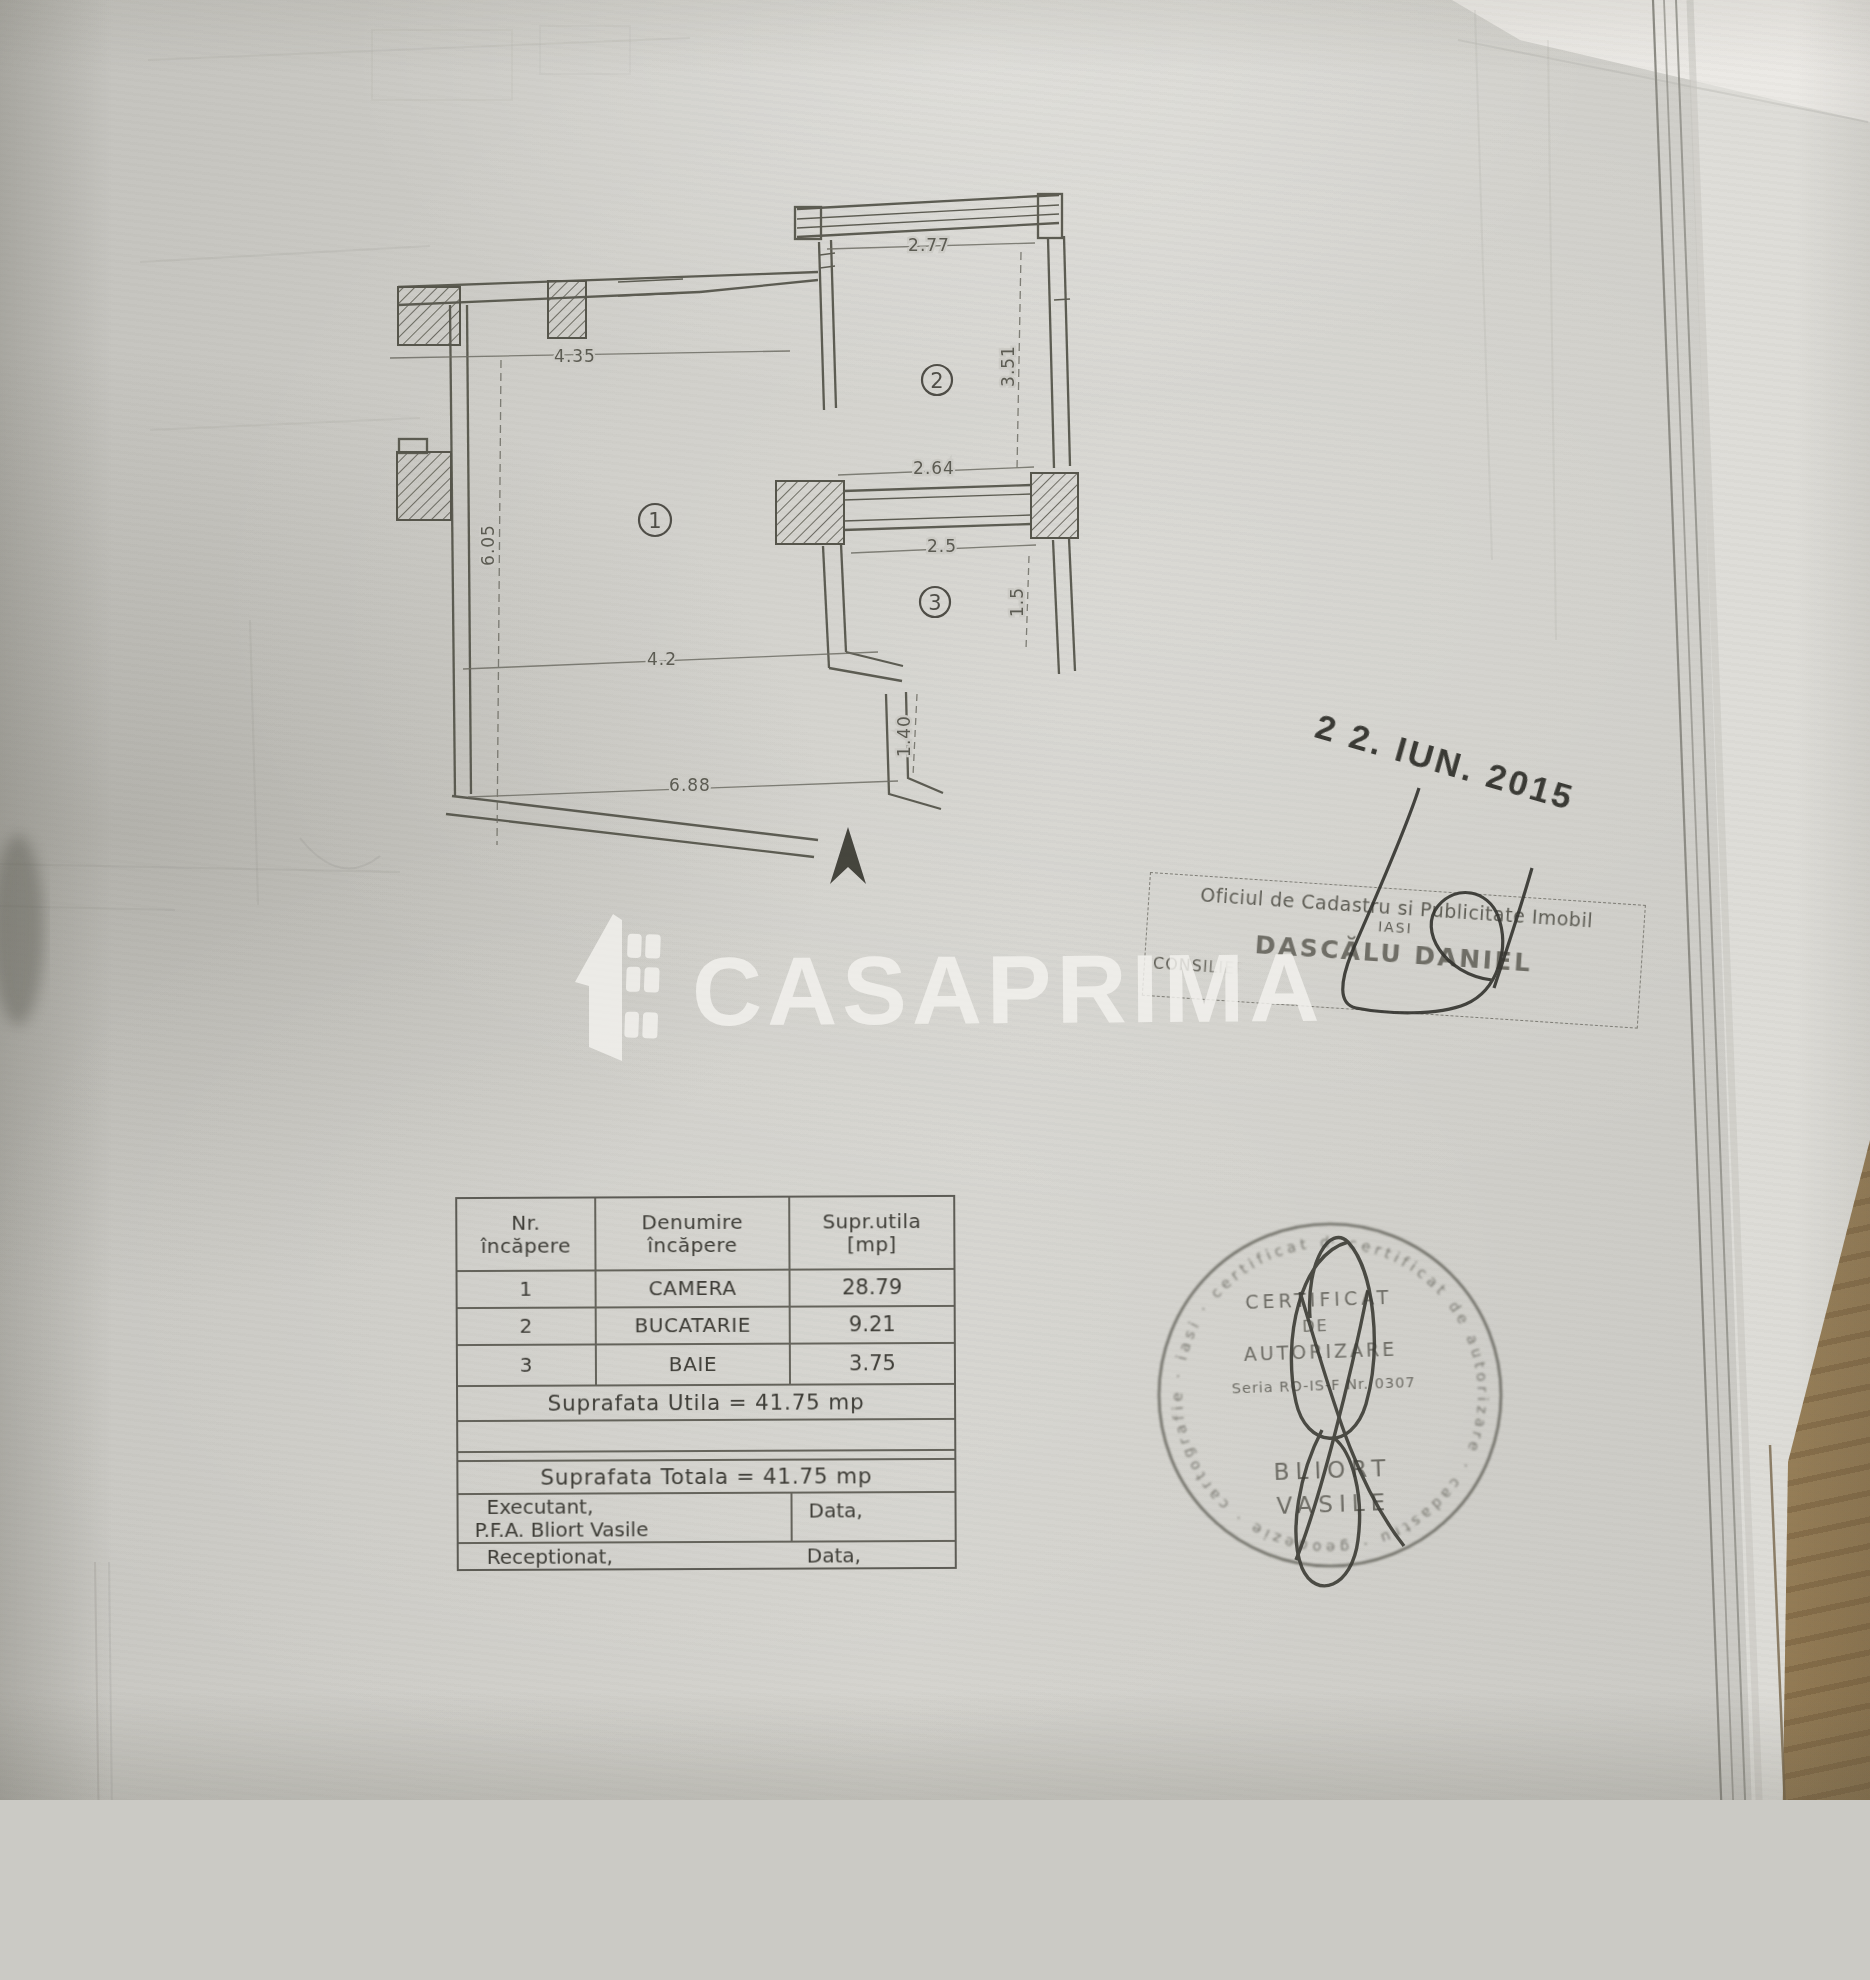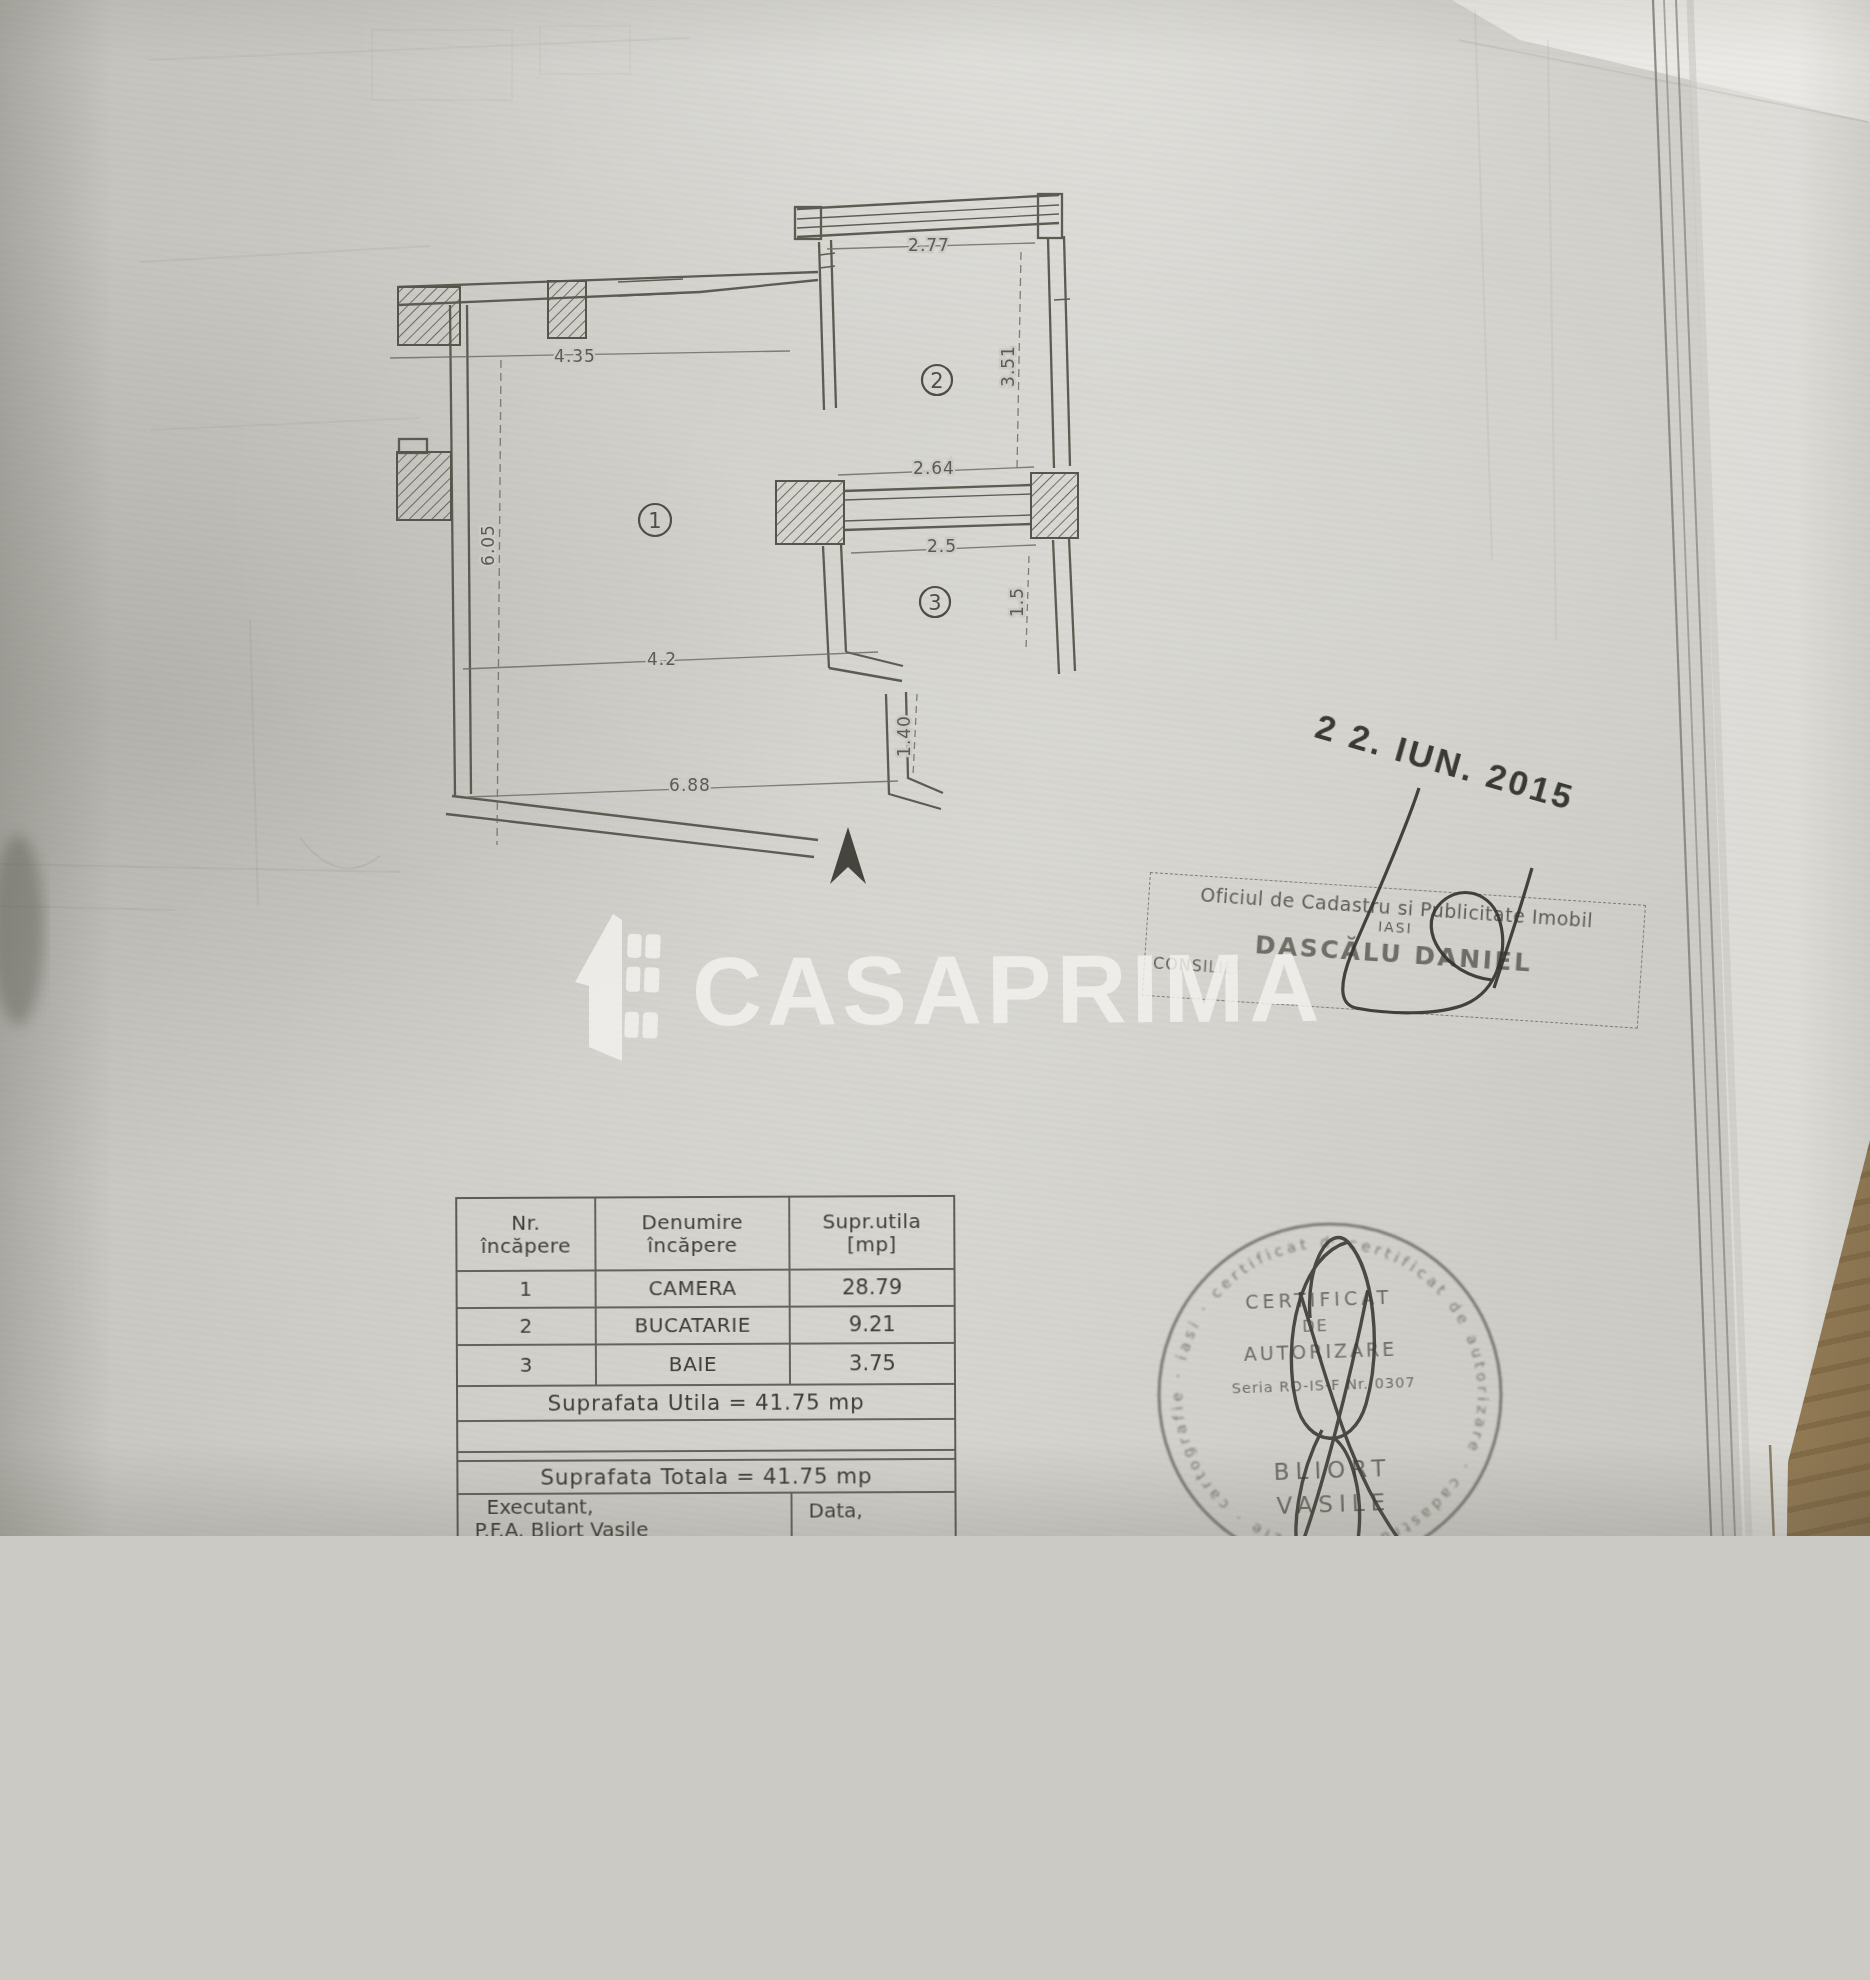--- a/index.html
+++ b/index.html
@@ -1,18 +1,18 @@
 <!DOCTYPE html>
 <html><head>
 <meta charset="utf-8">
 <style>
   html,body{margin:0;padding:0;}
   body{width:1870px;height:1980px;overflow:hidden;position:relative;
        font-family:"DejaVu Sans",sans-serif;background:#cbcac5;}
-  #photo{position:absolute;inset:0;width:1870px;height:1536px;overflow:hidden;}
+  #photo{position:absolute;inset:0;width:1870px;height:1800px;overflow:hidden;}
 
   
   .paper{position:absolute;inset:0;
     background:linear-gradient(100deg,#c3c2bd 0%,#cdccc7 28%,#d4d3ce 55%,#cfcec9 78%,#c9c8c3 100%);}
   .paper-patches{position:absolute;inset:0;
     background:
       radial-gradient(900px 520px at 52% 3%, rgba(255,255,252,.28), transparent 70%),
       radial-gradient(1300px 900px at 62% 32%, rgba(255,255,250,.14), transparent 75%),
       radial-gradient(1100px 700px at 40% 72%, rgba(255,255,250,.10), transparent 75%),
       radial-gradient(1200px 800px at 6% 46%, rgba(72,70,60,.16), transparent 60%);}

